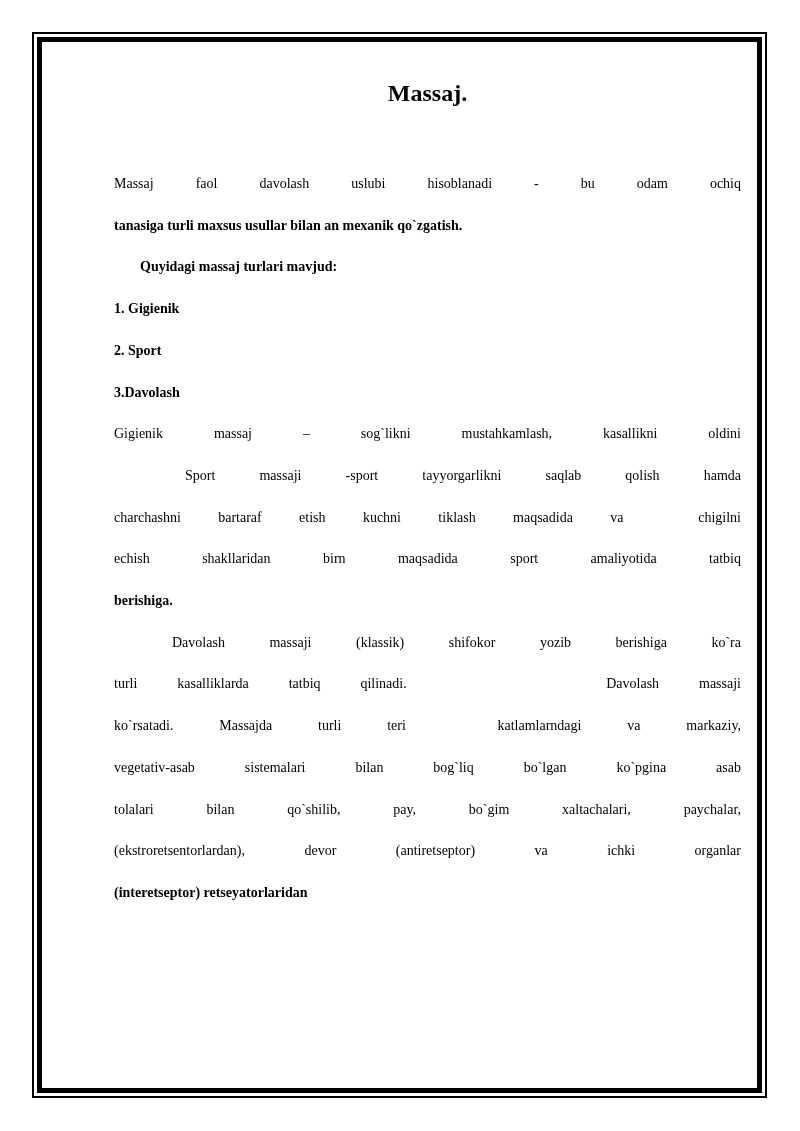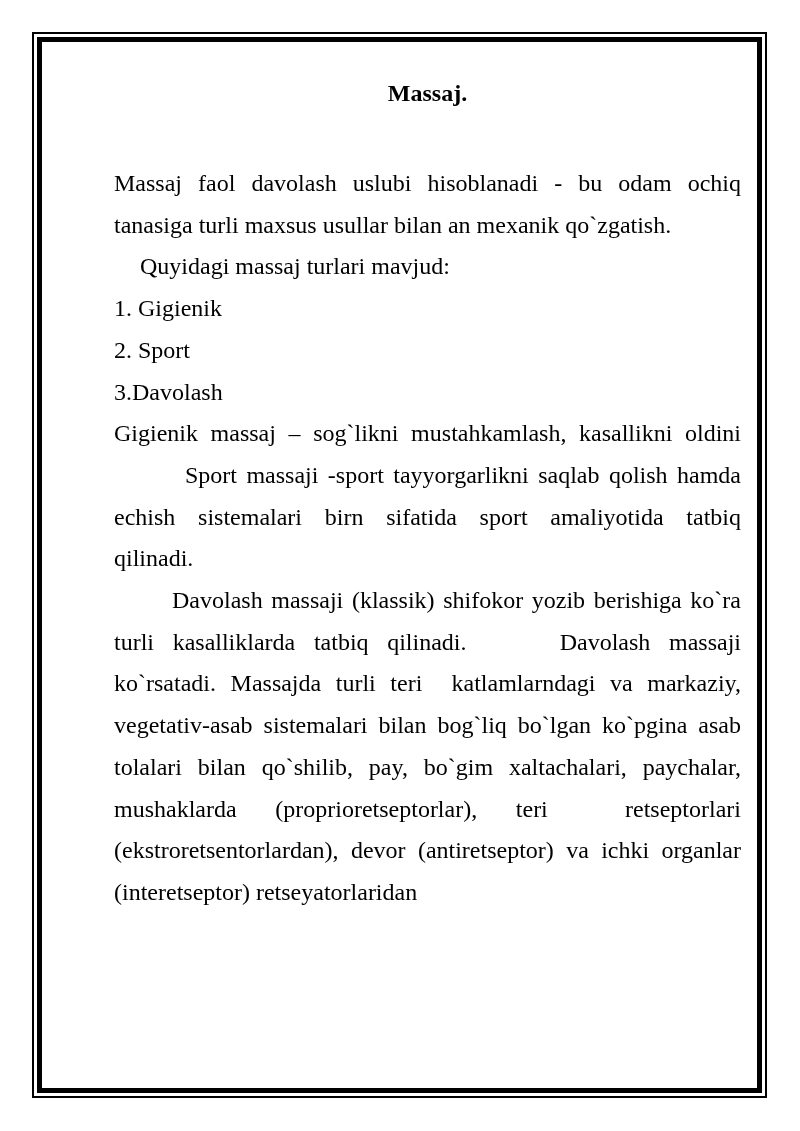--- a/index.html
+++ b/index.html
@@ -35,60 +35,61 @@
   }
   .doc-title {
     font-size: 24px;
     font-weight: bold;
     line-height: 42px;
     text-align: center;
     margin-bottom: 49px;
     white-space: pre-wrap;
   }
   .doc-body {
-    font-size: 24px;
+    font-size: 14px;
   }
   .line {
     line-height: 41.7px;
     white-space: pre-wrap;
     min-height: 41.7px;
   }
   .line.justify {
     text-align: justify;
     text-align-last: justify;
   }
   .line.left {
     text-align: left;
     text-align-last: left;
+    font-weight: bold;
   }
 </style>
 </head>
 <body>
 
 <div class="page">
   <div class="frame-outer">
     <div class="frame-inner">
       <div class="content">
         <div class="doc-title">Massaj.</div>
         <div class="doc-body">
             <div class="line justify">Massaj faol davolash uslubi hisoblanadi - bu odam ochiq</div>
             <div class="line left">tanasiga turli maxsus usullar bilan an mexanik qo`zgatish.</div>
             <div class="line left" style="padding-left: 26px; text-align: right;">Quyidagi massaj turlari mavjud:</div>
             <div class="line left">1. Gigienik</div>
             <div class="line left">2. Sport</div>
             <div class="line left">3.Davolash</div>
             <div class="line justify">Gigienik massaj – sog`likni mustahkamlash, kasallikni oldini</div>
             <div class="line justify" style="padding-left: 71px;">Sport massaji -sport tayyorgarlikni saqlab qolish hamda</div>
-            <div class="line justify">echish sistemalari birn sifatida sport amaliyotida tatbiq</div>
-            <div class="line left">qilinadi.</div>
+            <div class="line justify">charchashni bartaraf etish kuchni tiklash maqsadida va  chigilni</div>
+            <div class="line justify">echish shakllaridan birn maqsadida sport amaliyotida tatbiq</div>
+            <div class="line left">berishiga.</div>
             <div class="line justify" style="padding-left: 58px;">Davolash massaji (klassik) shifokor yozib berishiga ko`ra</div>
             <div class="line justify">turli kasalliklarda tatbiq qilinadi.     Davolash massaji</div>
             <div class="line justify">ko`rsatadi. Massajda turli teri  katlamlarndagi va markaziy,</div>
             <div class="line justify">vegetativ-asab sistemalari bilan bog`liq bo`lgan ko`pgina asab</div>
             <div class="line justify">tolalari bilan qo`shilib, pay, bo`gim xaltachalari, paychalar,</div>
-            <div class="line justify">mushaklarda (proprioretseptorlar), teri  retseptorlari</div>
             <div class="line justify">(ekstroretsentorlardan), devor (antiretseptor) va ichki organlar</div>
             <div class="line left">(interetseptor) retseyatorlaridan</div>
           </div>
       </div>
     </div>
   </div>
 </div>
 
 </body></html>

